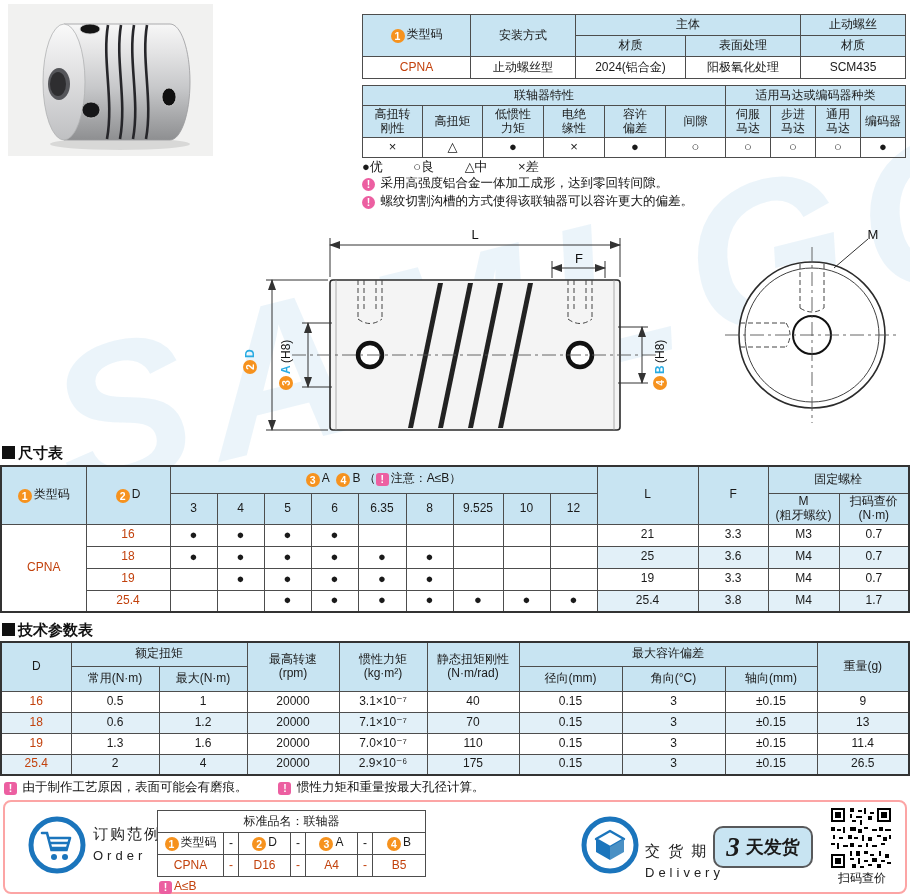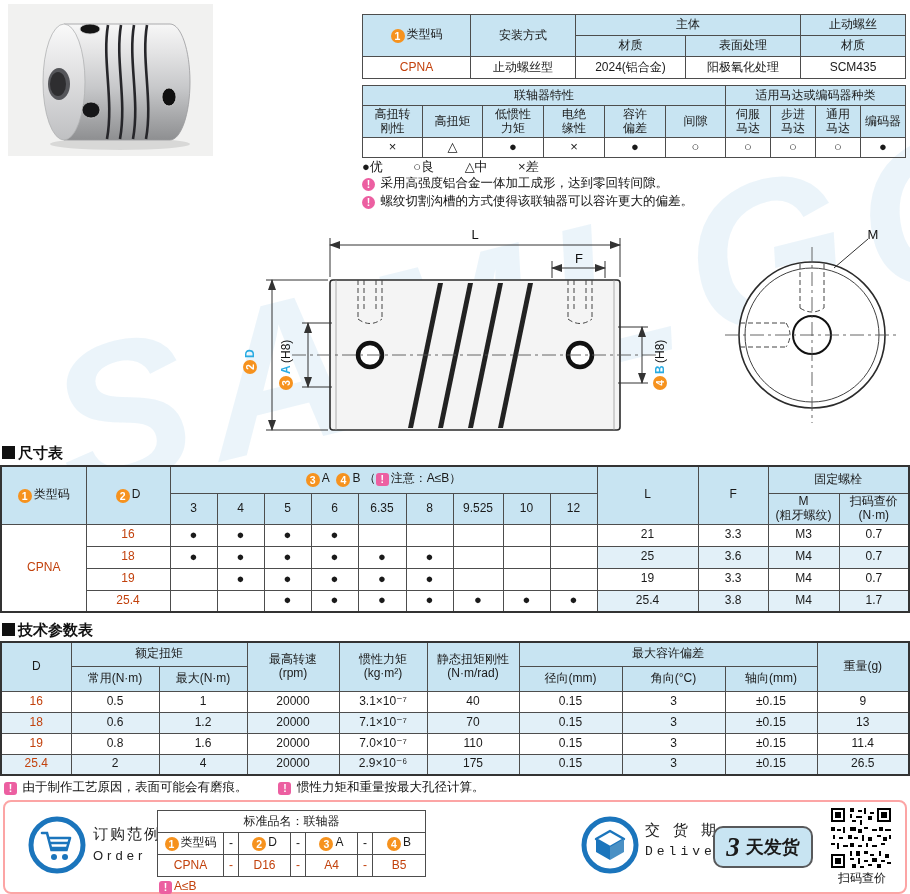--- a/index.html
+++ b/index.html
@@ -440,21 +440,21 @@
       <td class="alt">20000</td>
       <td class="alt">7.1×10⁻⁷</td>
       <td class="alt">70</td>
       <td class="alt">0.15</td>
       <td class="alt">3</td>
       <td class="alt">±0.15</td>
       <td class="alt">13</td>
     </tr>
     <tr style="height:21px">
       <td class="cyan">19</td>
-      <td>0.8</td>
+      <td>1.3</td>
       <td>1.6</td>
       <td>20000</td>
       <td>7.0×10⁻⁷</td>
       <td>110</td>
       <td>0.15</td>
       <td>3</td>
       <td>±0.15</td>
       <td>11.4</td>
     </tr>
     <tr style="height:21px">
@@ -535,21 +535,21 @@
     <div class="abs" style="left:154px;top:77px;font-size:12px;">
       <span class="note-icon">!</span><span class="cyan">A≤B</span>
     </div>
 
     <svg class="abs" style="left:575px;top:13px;" width="60" height="60" viewBox="0 0 60 60">
       <circle cx="30" cy="30" r="26" fill="#fff" stroke="#1b75bc" stroke-width="5"></circle>
       <path d="M30 16 L44 24 30 32 16 24 Z" fill="#fff" stroke="#1b75bc" stroke-width="2.4" stroke-linejoin="round"></path>
       <path d="M16 24 V37 L30 45 V32 Z" fill="#1b75bc"></path>
       <path d="M44 24 V37 L30 45 V32 Z" fill="#4a90c4"></path>
     </svg>
-    <div class="abs two-line" style="left:640px;top:19px;font-family:Liberation Mono, monospace;">
+    <div class="abs two-line" style="left:640px;top:40px;">
       <div class="cn">交 货 期</div>
       <div class="en">Delivery</div>
     </div>
     <div class="abs badge" style="left:708px;top:24px;width:96px;height:38px;">
       <span class="big3">3</span>
       <span class="unit">天发货</span>
     </div>
 
     <svg class="abs" style="left:826px;top:6px;" width="60" height="60" viewBox="0 0 29 29" shape-rendering="crispEdges">
       <rect width="29" height="29" fill="#fff"></rect>

